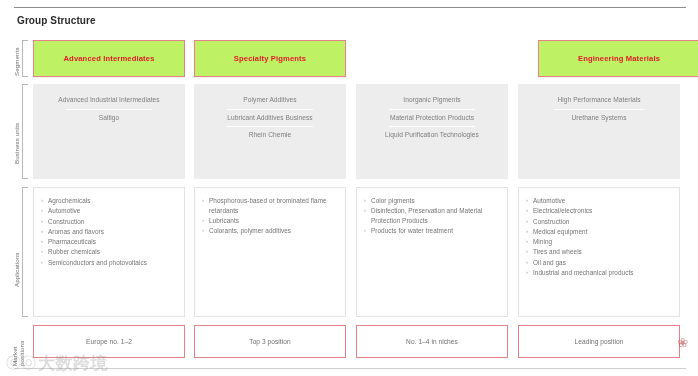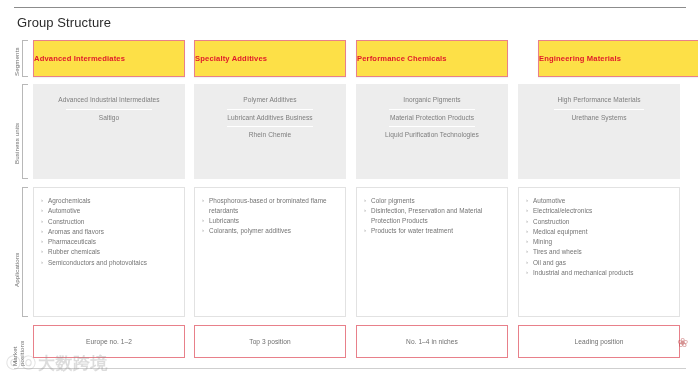--- a/index.html
+++ b/index.html
@@ -18,22 +18,22 @@
   
   .top-rule {
     position: absolute;
     left: 14px; top: 7px;
     width: 672px; height: 1px;
     background: #8c8c8c;
   }
   .page-title {
     position: absolute;
     left: 17px; top: 15px;
-    font-size: 13px;
-    font-weight: normal;
+    font-size: 10px;
+    font-weight: bold;
     color: #2b2b2b;
     letter-spacing: .1px;
   }
 
   
   .axis-label {
     position: absolute;
     color: #6b6b6b;
     font-size: 6.2px;
     letter-spacing: .1px;
@@ -56,23 +56,24 @@
     left: 0; width: 5px; height: 1px;
     background: #b8b8b8;
   }
   .axis-bracket::before { top: 0; }
   .axis-bracket::after { bottom: 0; }
 
   
   .segment-box {
     position: absolute;
     border: 1px solid #e8808a;
-    background: #fde047;
+    background: #bef264;
     display: flex;
     align-items: center;
+    justify-content: center;
     box-shadow: 0 1px 1px rgba(0,0,0,0.05);
   }
   .segment-box .seg-text {
     color: #e01a2b;
     font-size: 7.6px;
     font-weight: bold;
     letter-spacing: .15px;
     text-align: center;
   }
 
@@ -248,21 +249,21 @@
       <span class="app-chev">›</span>
       <span class="app-text">Semiconductors and photovoltaics</span>
     </div>
   </div>
 
   <div class="mp-box" style="left:33px; top:325px; width:152px; height:33px;">
     <span class="mp-text">Europe no. 1–2</span>
   </div>
 
   <div class="segment-box" style="left:194px; top:40px; width:152px; height:37px;">
-    <span class="seg-text">Specialty Additives</span>
+    <span class="seg-text">Specialty Pigments</span>
   </div>
   <div class="bu-box" style="left:194px; top:84px; width:152px; height:95px;">
     <div class="bu-item">Polymer Additives</div>
     <div class="bu-sep"></div>
     <div class="bu-item">Lubricant Additives Business</div>
     <div class="bu-sep"></div>
     <div class="bu-item">Rhein Chemie</div>
   </div>
   <div class="app-box" style="left:194px; top:187px; width:152px; height:130px;">
     <div class="app-item">
@@ -275,23 +276,20 @@
     </div>
     <div class="app-item">
       <span class="app-chev">›</span>
       <span class="app-text">Colorants, polymer additives</span>
     </div>
   </div>
   <div class="mp-box" style="left:194px; top:325px; width:152px; height:33px;">
     <span class="mp-text">Top 3 position</span>
   </div>
 
-  <div class="segment-box" style="left:356px; top:40px; width:152px; height:37px;">
-    <span class="seg-text">Performance Chemicals</span>
-  </div>
   <div class="bu-box" style="left:356px; top:84px; width:152px; height:95px;">
     <div class="bu-item">Inorganic Pigments</div>
     <div class="bu-sep"></div>
     <div class="bu-item">Material Protection Products</div>
     <div class="bu-sep"></div>
     <div class="bu-item">Liquid Purification Technologies</div>
   </div>
   <div class="app-box" style="left:356px; top:187px; width:152px; height:130px;">
     <div class="app-item">
       <span class="app-chev">›</span>

